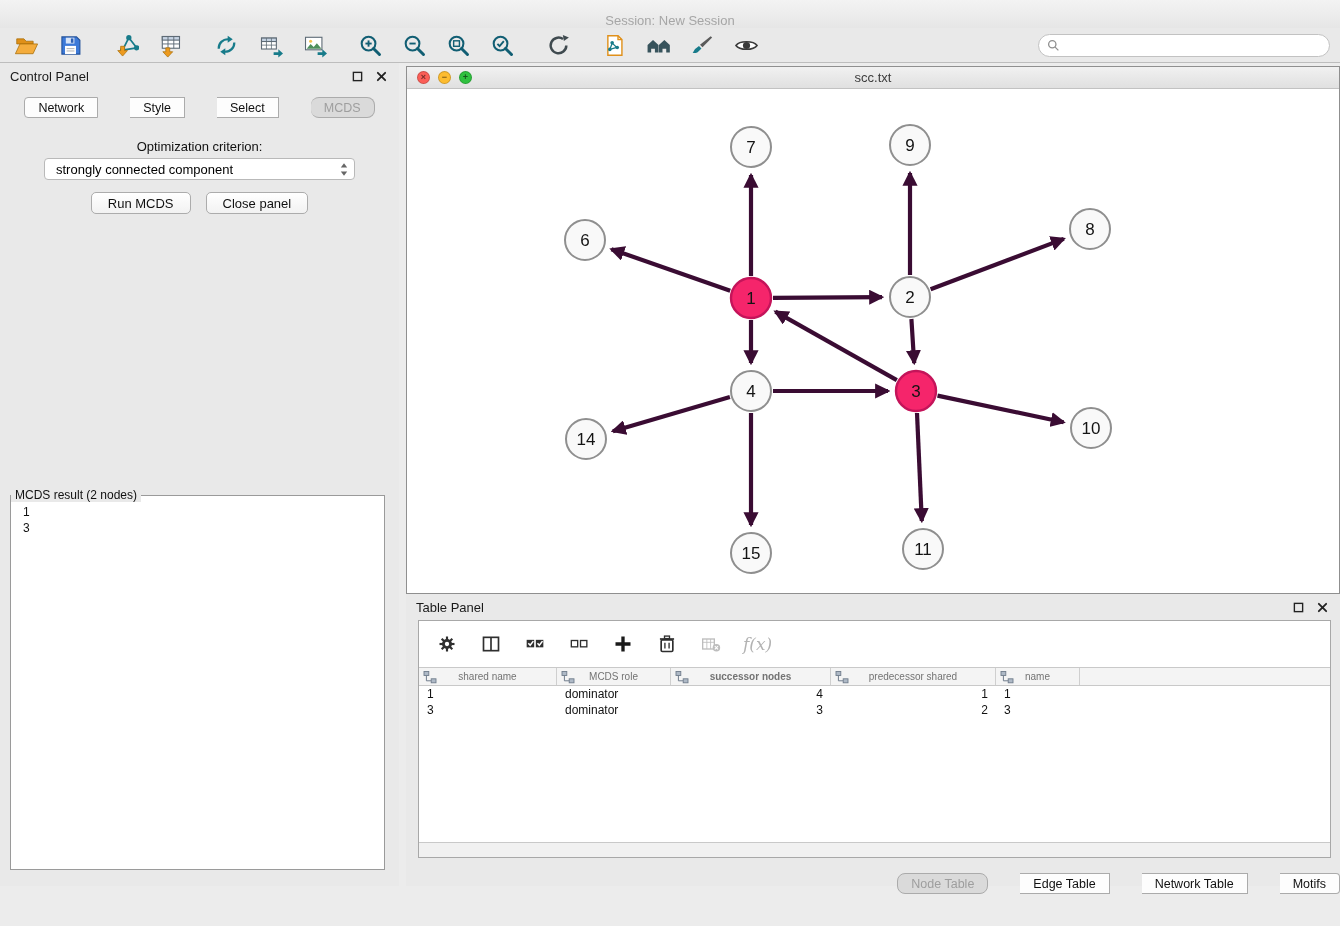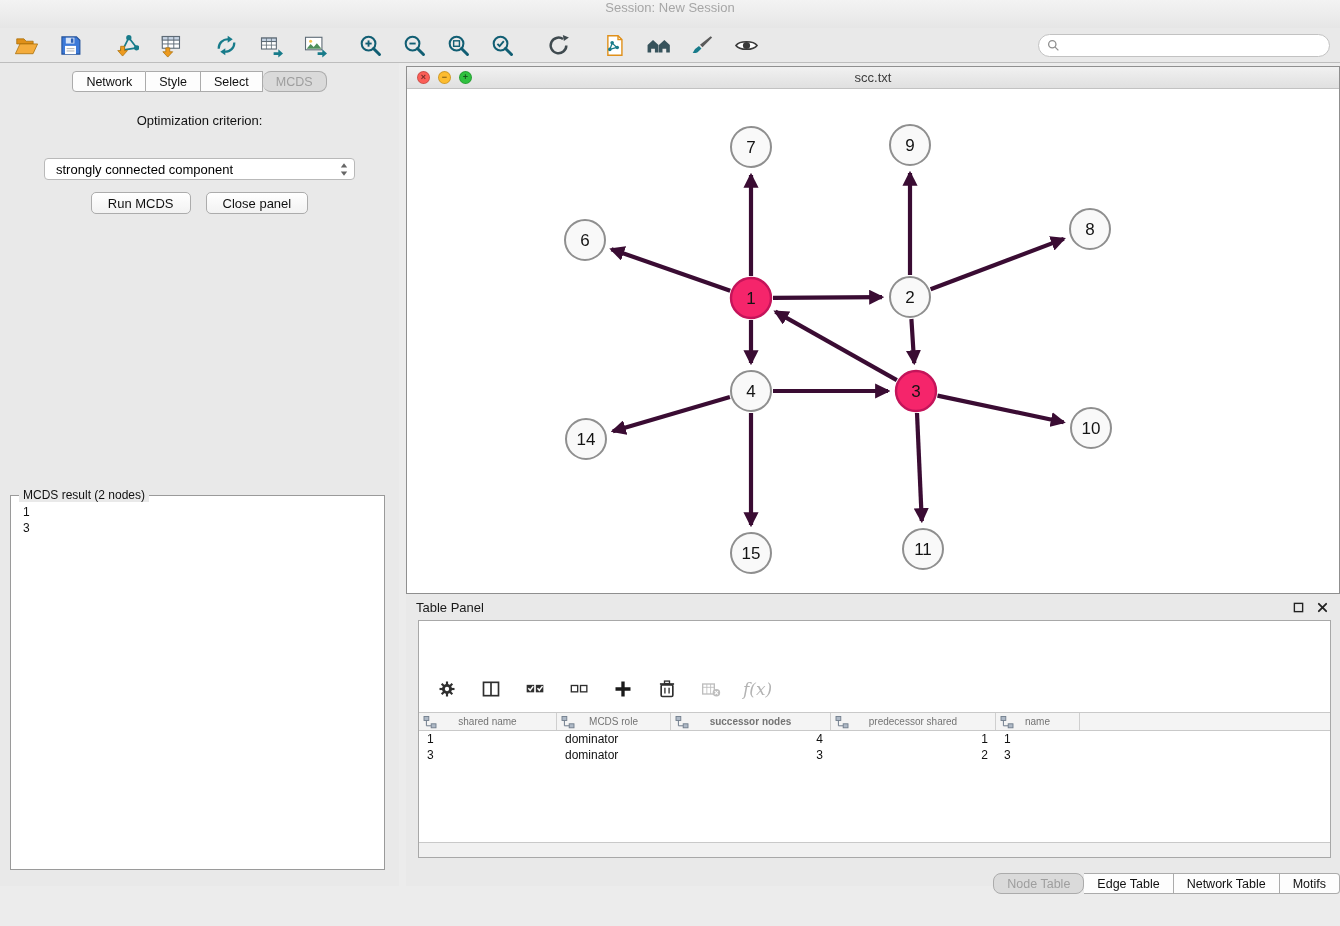--- a/index.html
+++ b/index.html
@@ -1,66 +1,66 @@
 <!DOCTYPE html>
 <html><head>
 <meta charset="utf-8">
 <style>
 *{margin:0;padding:0;box-sizing:border-box;}
 html,body{width:1340px;height:926px;}
 body{font-family:"Liberation Sans",sans-serif;background:#ECECEC;overflow:hidden;}
 .app{position:relative;width:1340px;height:926px;background:#ECECEC;overflow:hidden;}
 
 
-.titlebar{position:absolute;left:0;top:0;width:100%;height:28px;background:linear-gradient(#F3F3F3,#E6E6E6);display:flex;align-items:flex-start;justify-content:center;color:#A6A6A6;font-size:13px;}
+.titlebar{position:absolute;left:0;top:0;width:100%;height:28px;background:linear-gradient(#F3F3F3,#E6E6E6);display:flex;align-items:flex-end;justify-content:center;color:#A6A6A6;font-size:13px;}
 
 
 .toolbar{position:absolute;left:0;top:28px;width:100%;height:35px;border-bottom:1px solid #BDBDBD;background:#E9E9E9;display:flex;align-items:center;padding:0 12px;}
 .tb-groups{display:flex;align-items:center;gap:28px;}
 .tb-group{display:flex;align-items:center;gap:16px;}
 .tb-btn{width:28px;height:28px;display:inline-flex;align-items:center;justify-content:center;cursor:pointer;}
 .tb-btn svg{width:25px;height:25px;}
 .search-box{position:absolute;right:10px;top:6px;width:292px;height:23px;background:#fff;border:1px solid #C2C2C2;border-radius:12px;display:flex;align-items:center;padding:0 8px;gap:5px;}
 .search-box svg{width:13px;height:13px;flex:0 0 auto;}
 .search-box input{border:none;outline:none;flex:1;font-size:12px;background:transparent;font-family:"Liberation Sans",sans-serif;}
 
 
 .control-panel{position:absolute;left:0;top:63px;width:399px;height:823px;background:#E9E9E9;}
 .panel-header{height:26px;display:flex;align-items:center;padding:0 10px;font-size:13px;color:#1a1a1a;}
 .panel-header .spacer{flex:1;}
 .ph-btn{width:16px;height:16px;display:flex;align-items:center;justify-content:center;margin-left:8px;cursor:pointer;}
 .ph-btn svg{width:11px;height:11px;}
-.seg-tabs{display:flex;justify-content:center;margin-top:8px;}
+.seg-tabs{display:flex;justify-content:center;margin-top:8px;gap:32px;}
 .seg{height:21px;padding:0 13px;display:flex;align-items:center;background:#FDFDFD;border:1px solid #ABABAB;border-left:none;font-size:12.5px;color:#111;cursor:pointer;white-space:nowrap;}
 .seg:first-child{border-left:1px solid #ABABAB;border-radius:4px 0 0 4px;}
 .seg:last-child{border-radius:0 4px 4px 0;}
 .seg.active{background:#DADADA;color:#9E9E9E;border-radius:8px;}
 .opt-label{text-align:center;font-size:13px;margin-top:21px;color:#111;}
 .select{position:absolute;left:44px;top:95px;width:311px;height:22px;background:#fff;border:1px solid #B9B9B9;border-radius:4px;display:flex;align-items:center;padding:0 5px 0 11px;font-size:13px;cursor:pointer;}
 .select .sel-label{flex:1;}
 .select svg{width:10px;height:17px;}
 .btn-row{position:absolute;top:129px;left:0;width:399px;display:flex;justify-content:center;gap:15px;}
 .btn{height:22px;padding:0 16px;background:linear-gradient(#FFFFFF,#F2F2F2);border:1px solid #ACACAC;border-radius:5px;font-size:13px;display:flex;align-items:center;cursor:pointer;color:#111;}
 .result-box{position:absolute;left:10px;top:432px;width:375px;height:375px;border:1px solid #9A9A9A;background:#fff;}
-.result-legend{position:absolute;top:-8px;left:8px;background:#E9E9E9;padding:0 4px;font-size:12px;color:#111;}
+.result-legend{position:absolute;top:-8px;left:0;background:#E9E9E9;padding:0 4px;font-size:12px;color:#111;}
 .result-list{padding:8px 12px;font-size:12px;line-height:16px;color:#111;}
 
 
 .net-window{position:absolute;left:406px;top:66px;width:934px;height:528px;background:#fff;border:1px solid #8F8F8F;}
 .net-titlebar{position:absolute;top:0;left:0;right:0;height:22px;background:linear-gradient(#F1F1F1,#E0E0E0);border-bottom:1px solid #C2C2C2;display:flex;align-items:center;justify-content:center;font-size:13px;color:#3C3C3C;}
 .lights{position:absolute;left:10px;top:4px;display:flex;gap:8px;}
 .light{width:13px;height:13px;border-radius:50%;display:flex;align-items:center;justify-content:center;cursor:pointer;}
 .light-sym{font-size:9px;line-height:1;color:rgba(0,0,0,.55);font-weight:bold;}
 .net-canvas{position:absolute;left:0;top:22px;right:0;bottom:0;}
 svg.graph{width:100%;height:100%;font-family:"Liberation Sans",sans-serif;}
 
 
 .table-panel{position:absolute;left:406px;top:594px;width:934px;height:292px;background:#E9E9E9;}
 .tp-inner{position:absolute;left:12px;top:26px;width:913px;height:238px;background:#fff;border:1px solid #A8A8A8;}
-.tp-toolbar{height:46px;display:flex;align-items:center;gap:20px;padding:0 16px;margin-top:45px;}
+.tp-toolbar{height:46px;display:flex;align-items:center;gap:20px;padding:0 16px;}
 .tt-btn{width:24px;height:24px;display:flex;align-items:center;justify-content:center;cursor:pointer;}
 .tt-btn svg{width:20px;height:20px;}
 .fx{font-family:"DejaVu Serif",serif;font-style:italic;font-size:17px;color:#B3B3B3;width:auto;}
 .tbl-header{display:flex;height:19px;background:#F4F4F4;border-top:1px solid #C9C9C9;border-bottom:1px solid #C9C9C9;}
 .th{position:relative;display:flex;align-items:center;justify-content:center;font-size:10px;color:#737373;border-right:1px solid #CFCFCF;cursor:pointer;text-align:center;}
 .th .sort-ic{position:absolute;left:4px;top:2px;width:14px;height:14px;}
 .th .sort-ic svg{width:14px;height:14px;}
 .tbl-row{display:flex;height:16px;align-items:center;font-size:12px;color:#111;}
 .td{padding:0 8px;overflow:hidden;white-space:nowrap;}
 .hscroll{position:absolute;left:0;right:0;bottom:0;height:15px;background:#F1F1F1;border-top:1px solid #C9C9C9;}
@@ -234,20 +234,34 @@
     <div class="search-box">
       <svg viewBox="0 0 16 16">
           <circle cx="6.5" cy="6.5" r="4.5" fill="none" stroke="#8E8E8E" stroke-width="1.6"></circle>
           <line x1="10" y1="10" x2="14" y2="14" stroke="#8E8E8E" stroke-width="1.6"></line>
         </svg>
       <input type="text" placeholder="" style="">
     </div>
   </div>
 
   <div class="control-panel">
+    <div class="panel-header">
+      <span>Control Panel</span>
+      <span class="spacer"></span>
+      <span class="ph-btn">
+          <svg viewBox="0 0 12 12">
+            <rect x="1.5" y="1.5" width="9" height="9" fill="none" stroke="#222" stroke-width="1.5"></rect>
+          </svg>
+        </span>
+      <span class="ph-btn">
+          <svg viewBox="0 0 12 12">
+            <path d="M2 2l8 8M10 2l-8 8" stroke="#222" stroke-width="2" stroke-linecap="round"></path>
+          </svg>
+        </span>
+    </div>
     <div class="seg-tabs">
         <span class="seg">Network</span>
         <span class="seg">Style</span>
         <span class="seg">Select</span>
         <span class="seg active">MCDS</span>
       </div>
     <div class="opt-label">Optimization criterion:</div>
     <div class="select">
       <span class="sel-label">strongly connected component</span>
       <svg viewBox="0 0 11 18">

